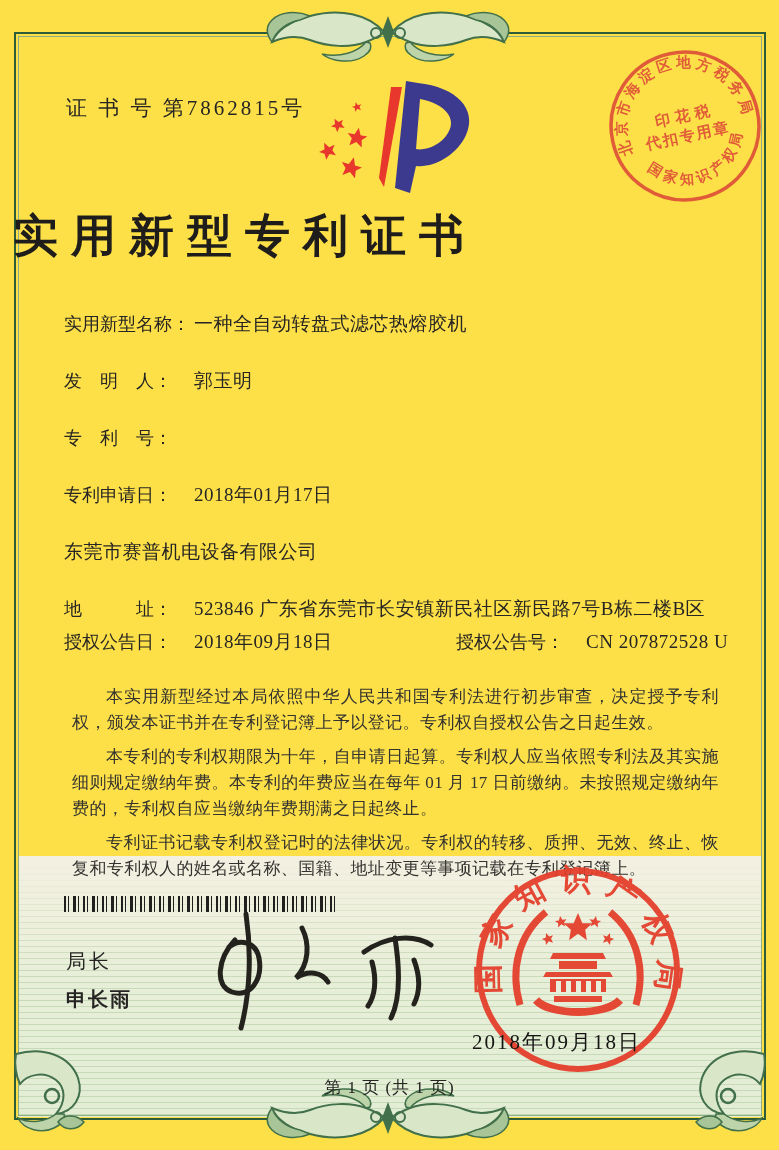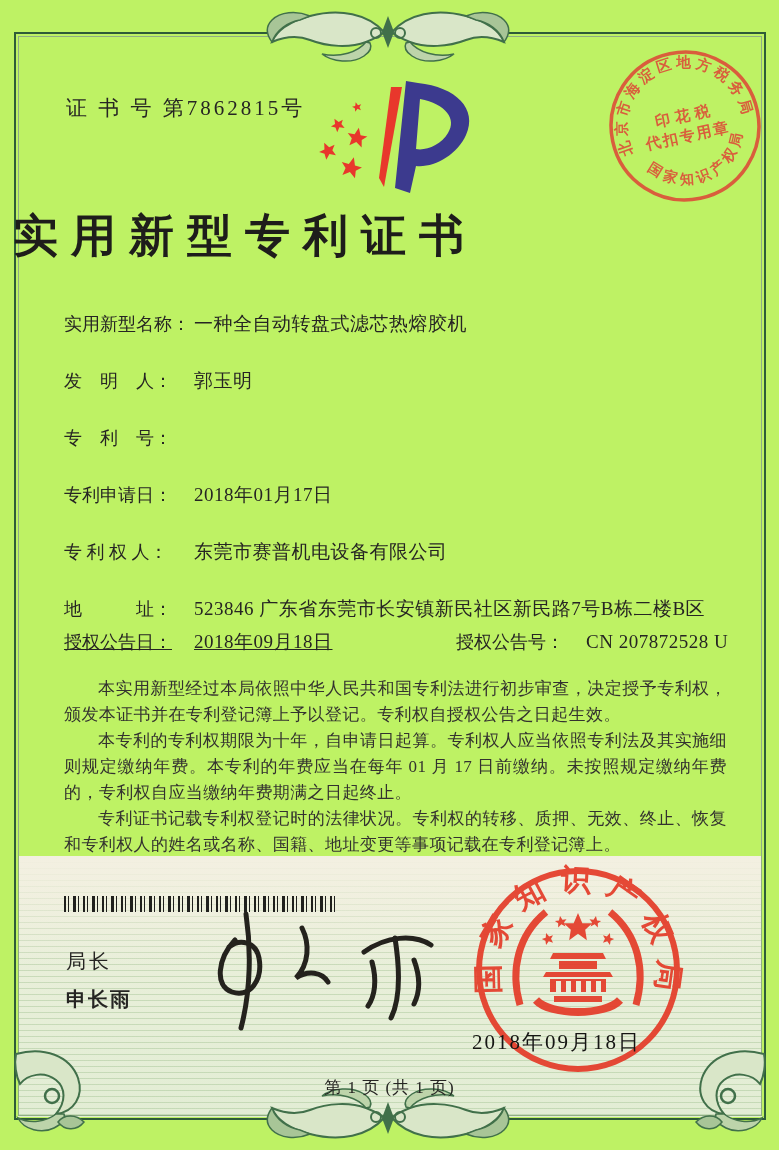--- a/index.html
+++ b/index.html
@@ -1,18 +1,18 @@
 <!DOCTYPE html>
 <html><head>
 <meta charset="utf-8">
 <style>
   html,body{margin:0;padding:0;background:#d8d5c8;}
   .page{
     position:relative;width:779px;height:1150px;margin:0 auto;
-    background:#bef264;overflow:hidden;
+    background:#fde047;overflow:hidden;
     font-family:"Liberation Serif","DejaVu Serif",serif;color:#262523;
   }
   
   .band{
     position:absolute;left:18px;right:17px;top:856px;bottom:33px;z-index:1;
     background-image:
       linear-gradient(180deg,#f3f0e1 0,rgba(243,240,225,0) 110px),
       repeating-linear-gradient(180deg,rgba(128,172,112,.30) 0 1px,rgba(0,0,0,0) 1px 6px),
       linear-gradient(180deg,#edf0dd,#e2edd4);
   }
@@ -31,25 +31,25 @@
     position:absolute;left:0;right:0;top:206px;z-index:4;
     font-size:45px;font-weight:600;letter-spacing:13px;text-indent:13px;color:#1e1d1b;
   }
   
   .fields{position:absolute;left:64px;top:310px;right:48px;z-index:4;}
   .f-row{display:flex;line-height:28px;margin-bottom:29px;font-size:19px;}
   .f-row.addr{margin-bottom:5px;}
   .f-label{flex:none;width:130px;font-size:18px;white-space:nowrap;}
   .f-value{flex:1;letter-spacing:.5px;}
   .pair{display:flex;}
-  .pair.first{flex:none;width:392px;text-decoration:underline;}
+  .pair.first{flex:none;width:392px;}
   
   .paras{position:absolute;left:64px;top:676px;right:52px;z-index:4;
     font-size:17px;line-height:26px;text-align:justify;letter-spacing:.4px;color:#33322f;}
-  .paras p{margin:0;text-indent:2em;}
+  .paras p{margin:8px;text-indent:2em;}
   
   .barcode{position:absolute;left:64px;top:896px;width:274px;height:16px;z-index:4;
     background:repeating-linear-gradient(90deg,#20201e 0 2px,transparent 2px 4px,
       #20201e 4px 5px,transparent 5px 9px,#20201e 9px 12px,transparent 12px 14px,
       #20201e 14px 15px,transparent 15px 19px);}
   .signer-post{position:absolute;left:66px;top:948px;z-index:4;font-family:"Liberation Sans","DejaVu Sans",sans-serif;font-weight:normal;font-size:20px;letter-spacing:3px;}
   .signer-name{position:absolute;left:66px;top:986px;z-index:4;font-family:"Liberation Sans","DejaVu Sans",sans-serif;font-weight:bold;font-size:20px;letter-spacing:2px;}
   .signature{position:absolute;left:150px;top:898px;width:300px;height:148px;z-index:5;}
   .seal{position:absolute;left:458px;top:850px;width:240px;height:240px;z-index:4;}
   .seal-date{position:absolute;left:472px;top:1028px;z-index:5;font-size:21px;letter-spacing:2px;color:#151513;}
@@ -144,21 +144,20 @@
       <span class="f-value">郭玉明</span>
     </div>
     <div class="f-row">
       <span class="f-label">专　利　号：</span>
     </div>
     <div class="f-row">
       <span class="f-label">专利申请日：</span>
       <span class="f-value">2018年01月17日</span>
     </div>
     <div class="f-row">
-      <span class="f-label">专 利 权 人：</span>
       <span class="f-value">东莞市赛普机电设备有限公司</span>
     </div>
     <div class="f-row addr">
       <span class="f-label">地　　　址：</span>
       <span class="f-value">523846 广东省东莞市长安镇新民社区新民路7号B栋二楼B区</span>
     </div>
     <div class="f-row">
       <span class="pair first">
         <span class="f-label">授权公告日：</span>
         <span class="f-value">2018年09月18日</span>

